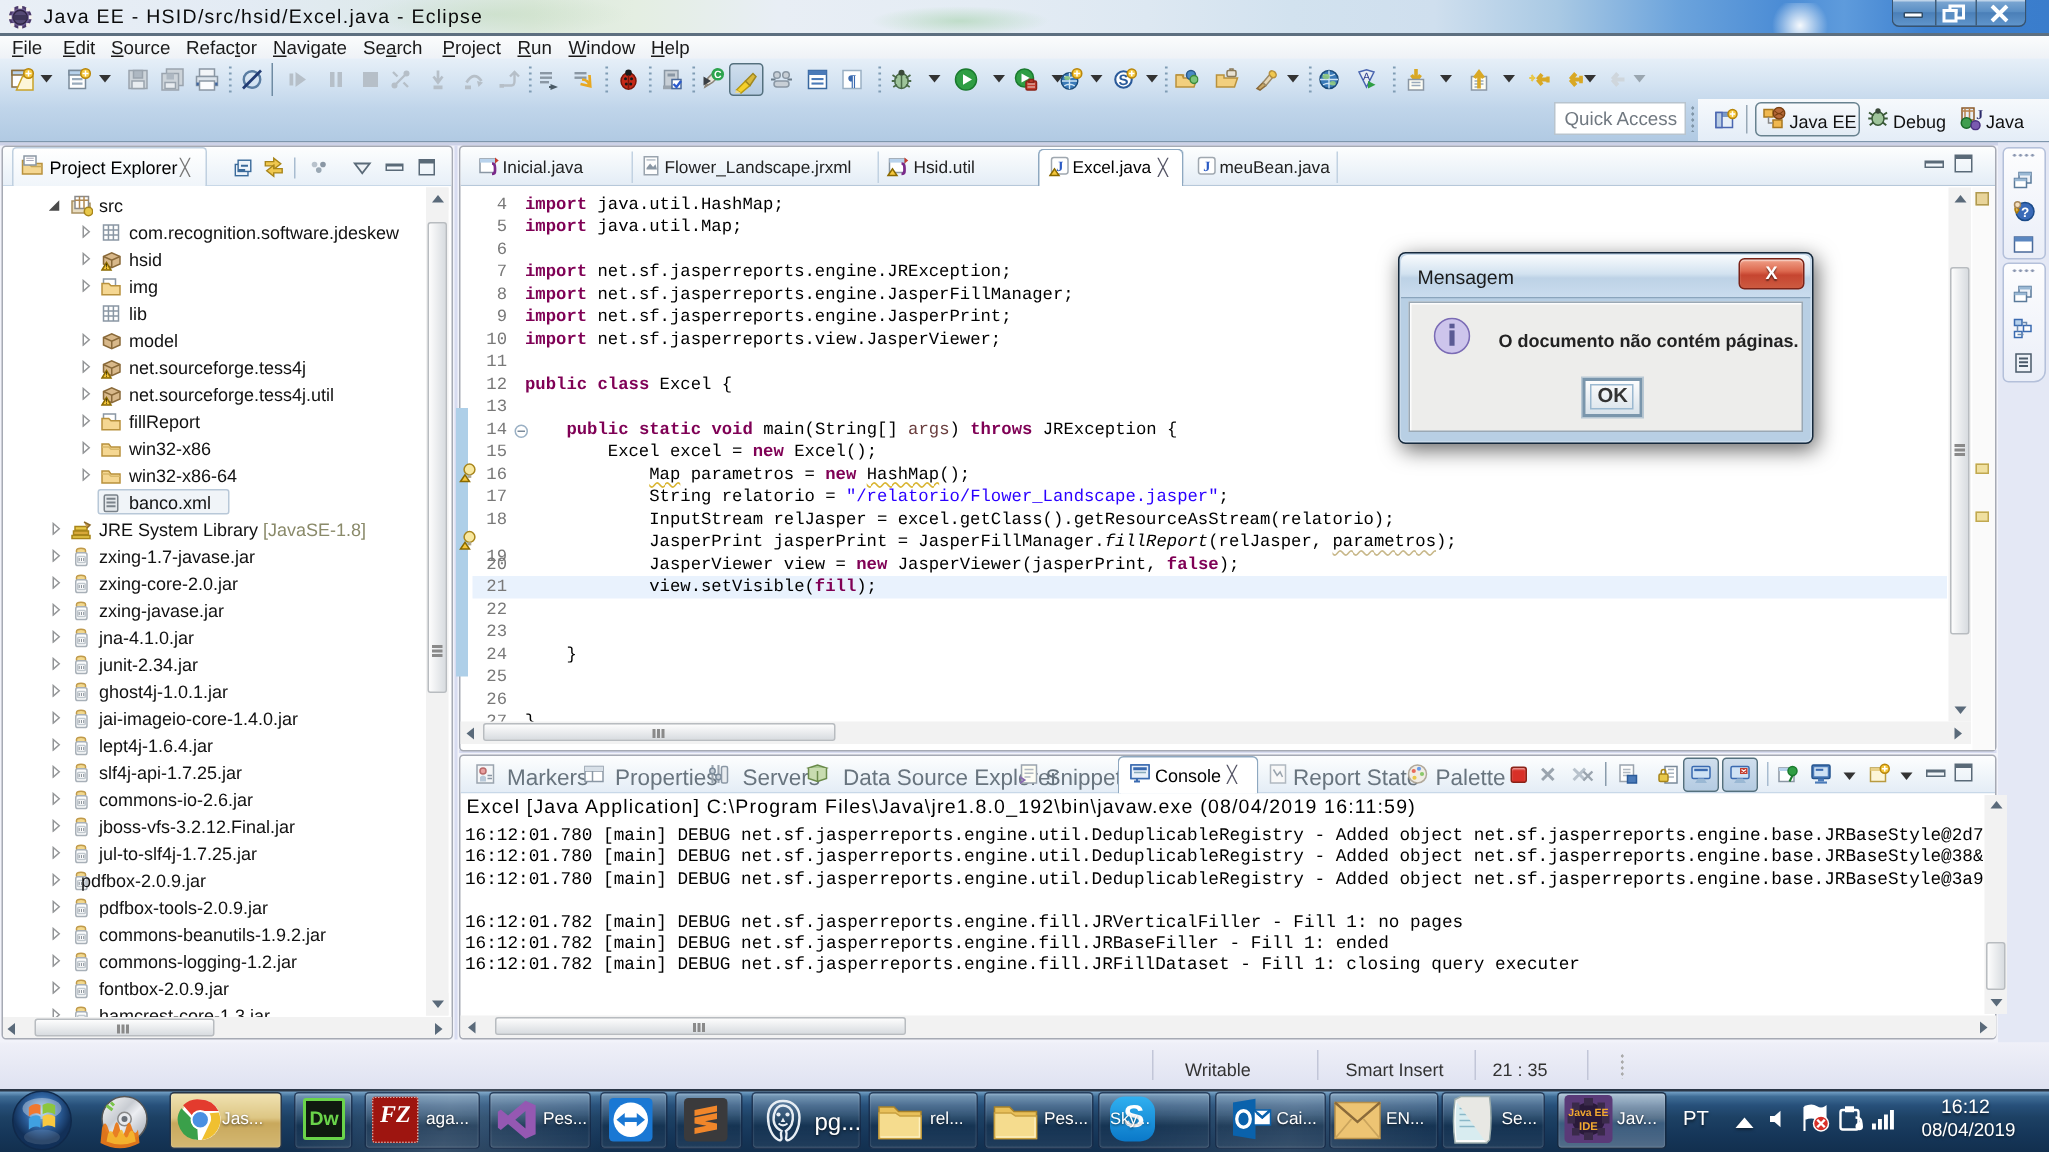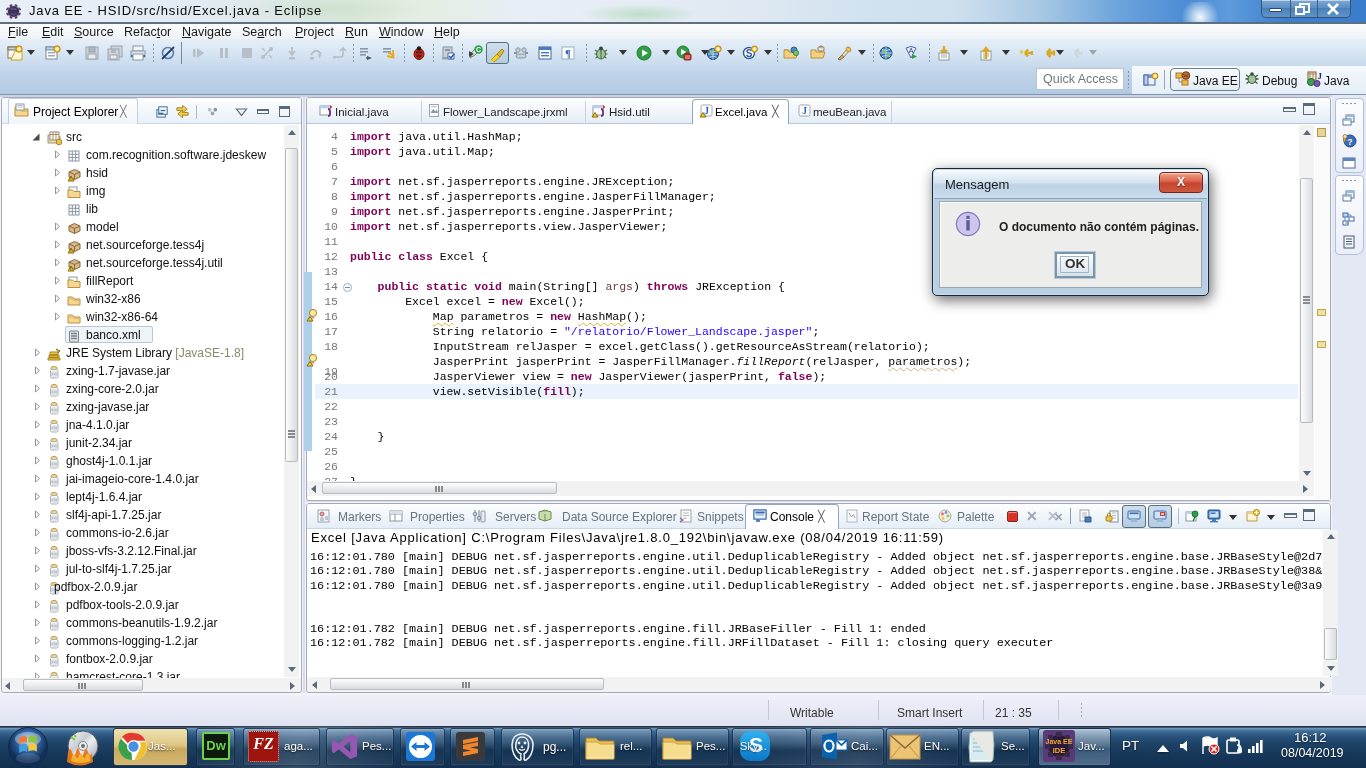--- a/index.html
+++ b/index.html
@@ -5,21 +5,21 @@
 body{position:relative;font-family:"Liberation Sans",sans-serif;background:#f2f3fa}
 .a{position:absolute}
 .kw{color:#7f0055;font-weight:bold}
 .st{color:#2a00ff}
 .wavy{text-decoration:underline;text-decoration-style:wavy;text-decoration-color:#d9b532;text-decoration-thickness:1px;text-underline-offset:2px}
 .cl{white-space:pre;font-family:"Liberation Mono",monospace;font-size:11.5px;line-height:15px;color:#000}
 .ln{position:absolute;width:26px;text-align:right;font-family:"Liberation Mono",monospace;font-size:11.5px;line-height:15px;color:#787878}
 .treerow{position:absolute;height:18px;font-size:12px;color:#111;line-height:18px;white-space:nowrap}
 .chev{position:absolute;width:7px;height:9px}
 .tabtxt{font-size:11.5px;color:#222}
-.btabtxt{font-size:12px;color:#68747e}
+.btabtxt{font-size:15px;color:#68747e}
 .menu{font-size:12.5px;color:#1a1a1a}
 .sepv{position:absolute;width:1px;background:#9fb6ca}
 .dotsep{position:absolute;width:3px;background-image:radial-gradient(circle,#7f9cb4 35%,transparent 40%);background-size:3px 4px;background-position:center top}
 </style></head><body>
 <div class="a" style="left:0;top:0;width:1366px;height:24px;background:
 linear-gradient(90deg,#e9eff6 0%,#e3ebf4 12%,#dde9ea 20%,#dce9dc 26%,#e4eee2 31%,#e8eef5 38%,#e4ecf4 48%,#dde8f2 56%,#d2e2ef 63%,#cfdfee 70%,#a9c9e4 76%,#6ba3dc 82%,#4b8cd5 87%,#5e9bdc 90%,#3d80cf 94%,#3a7dcc 100%);"></div>
 <div class="a" style="left:1178px;top:2px;width:44px;height:30px;background:radial-gradient(circle,rgba(255,255,255,.95),rgba(255,255,255,0) 70%);"></div>
 <div class="a" style="left:240px;top:0px;width:180px;height:24px;background:radial-gradient(ellipse at 50% 40%,rgba(170,205,160,.28),rgba(160,200,140,0) 70%);"></div>
 <div class="a" style="left:580px;top:4px;width:120px;height:20px;background:radial-gradient(ellipse,rgba(130,195,130,.38),rgba(120,190,120,0) 70%);"></div>
 <div class="a" style="left:0;top:22px;width:1366px;height:2px;background:#5d6f80"></div>
@@ -925,20 +925,21 @@
     <path d="M11.5 2.6v3.8M9.6 4.5h3.8" stroke="#fff" stroke-width="1"></path>
   </svg>
 <div class="a" style="left:1267px;top:515px;width:0;height:0;border-left:4px solid transparent;border-right:4px solid transparent;border-top:5px solid #333"></div>
 <div class="a" style="left:1284px;top:513px;width:13px;height:5px;border:1px solid #5a6a78;border-top-width:2px"></div>
 <div class="a" style="left:1303px;top:509px;width:12px;height:12px;border:1px solid #5a6a78;border-top-width:3px"></div>
 <div class="a" style="left:311px;top:530px;font-size:13px;letter-spacing:0.8px;color:#000">Excel [Java Application] C:\Program Files\Java\jre1.8.0_192\bin\javaw.exe (08/04/2019 16:11:59)</div>
 <div class="a" style="left:310px;top:548px;width:1012px;height:128px;overflow:hidden">
 <div class="cl" style="position:absolute;left:0;top:2.0px;font-size:11.8px">16:12:01.780 [main] DEBUG net.sf.jasperreports.engine.util.DeduplicableRegistry - Added object net.sf.jasperreports.engine.base.JRBaseStyle@2d7</div>
 <div class="cl" style="position:absolute;left:0;top:16.4px;font-size:11.8px">16:12:01.780 [main] DEBUG net.sf.jasperreports.engine.util.DeduplicableRegistry - Added object net.sf.jasperreports.engine.base.JRBaseStyle@38&amp;</div>
 <div class="cl" style="position:absolute;left:0;top:30.8px;font-size:11.8px">16:12:01.780 [main] DEBUG net.sf.jasperreports.engine.util.DeduplicableRegistry - Added object net.sf.jasperreports.engine.base.JRBaseStyle@3a9</div>
+<div class="cl" style="position:absolute;left:0;top:59.6px;font-size:11.8px">16:12:01.782 [main] DEBUG net.sf.jasperreports.engine.fill.JRVerticalFiller - Fill 1: no pages</div>
 <div class="cl" style="position:absolute;left:0;top:74.0px;font-size:11.8px">16:12:01.782 [main] DEBUG net.sf.jasperreports.engine.fill.JRBaseFiller - Fill 1: ended</div>
 <div class="cl" style="position:absolute;left:0;top:88.4px;font-size:11.8px">16:12:01.782 [main] DEBUG net.sf.jasperreports.engine.fill.JRFillDataset - Fill 1: closing query executer</div>
 </div>
 <div class="a" style="left:1323px;top:530px;width:15px;height:146px;background:#f2f2f2"></div>
 <div class="a" style="left:1323px;top:530px;width:15px;height:14px">
     <div style="margin:4px auto 0;width:0;height:0;border-left:4px solid transparent;border-right:4px solid transparent;border-bottom:5px solid #5a6a7a"></div>
   </div>
 <div class="a" style="left:1323px;top:662px;width:15px;height:14px">
     <div style="margin:4px auto 0;width:0;height:0;border-left:4px solid transparent;border-right:4px solid transparent;border-top:5px solid #5a6a7a"></div>
   </div>
@@ -1032,21 +1033,21 @@
     </g>
   </svg>
 <div class="a" style="left:501px;top:728px;width:73px;height:38px;background:linear-gradient(rgba(255,255,255,.28),rgba(255,255,255,.10) 40%,rgba(0,0,0,.12) 60%,rgba(255,255,255,.06));border:1px solid rgba(20,40,70,.8);border-radius:3px;box-shadow:inset 0 0 1px rgba(255,255,255,.5)"></div>
 <svg class="a" style="left:505px;top:730px" width="34" height="34" viewBox="0 0 34 34">
 <path d="M17 4 C10 4 7 9 7 15 C7 22 10 28 14 30 C15 30.5 16 30 16 29 C16 27 15 26 16 24 C12 22 10 18 11 13 C12 9 14 7 17 7 C20 7 23 9 23.5 13 C24 18 22 22 19 24 C20 26 19 28 19 29 C19 30 20 30.5 21 30 C25 28 28 22 28 15 C28 9 24 4 17 4 Z" fill="none" stroke="#e8eef4" stroke-width="1.6"></path>
 <circle cx="14" cy="13" r="1.4" fill="#e8eef4"></circle>
     <circle cx="20" cy="13" r="1.4" fill="#e8eef4"></circle>
 <path d="M14 19 q3 2.5 6 0" stroke="#e8eef4" stroke-width="1.4" fill="none"></path>
     <path d="M17 15 l-1.5 3 h3 Z" fill="#e8eef4"></path>
   </svg>
-<div class="a" style="left:543px;top:740px;font-size:12px;color:#fff;text-shadow:0 1px 2px rgba(0,0,0,.7)">pg...</div>
+<div class="a" style="left:543px;top:740px;font-size:16px;color:#fff;text-shadow:0 1px 2px rgba(0,0,0,.7)">pg...</div>
 <div class="a" style="left:579px;top:728px;width:73px;height:38px;background:linear-gradient(rgba(255,255,255,.28),rgba(255,255,255,.10) 40%,rgba(0,0,0,.12) 60%,rgba(255,255,255,.06));border:1px solid rgba(20,40,70,.8);border-radius:3px;box-shadow:inset 0 0 1px rgba(255,255,255,.5)"></div>
 <svg class="a" style="left:583px;top:730px" width="34" height="34" viewBox="0 0 34 34">
 <path d="M3 8 L13 8 L16 11 L31 11 L31 29 L3 29 Z" fill="#e8c05a" stroke="#a8822a"></path>
 <path d="M3 12 L14 12 L17 14 L31 14 L31 29 L3 29 Z" fill="#f5dc8e" stroke="#c8a040"></path>
 <path d="M4 28 L30 28 L30 15" stroke="#fdf0c0" fill="none"></path>
   </svg>
 <div class="a" style="left:620px;top:740px;font-size:11.5px;color:#fff;text-shadow:0 1px 2px rgba(0,0,0,.7)">rel...</div>
 <div class="a" style="left:656px;top:728px;width:73px;height:38px;background:linear-gradient(rgba(255,255,255,.28),rgba(255,255,255,.10) 40%,rgba(0,0,0,.12) 60%,rgba(255,255,255,.06));border:1px solid rgba(20,40,70,.8);border-radius:3px;box-shadow:inset 0 0 1px rgba(255,255,255,.5)"></div>
 <svg class="a" style="left:660px;top:730px" width="34" height="34" viewBox="0 0 34 34">
 <path d="M3 8 L13 8 L16 11 L31 11 L31 29 L3 29 Z" fill="#e8c05a" stroke="#a8822a"></path>

